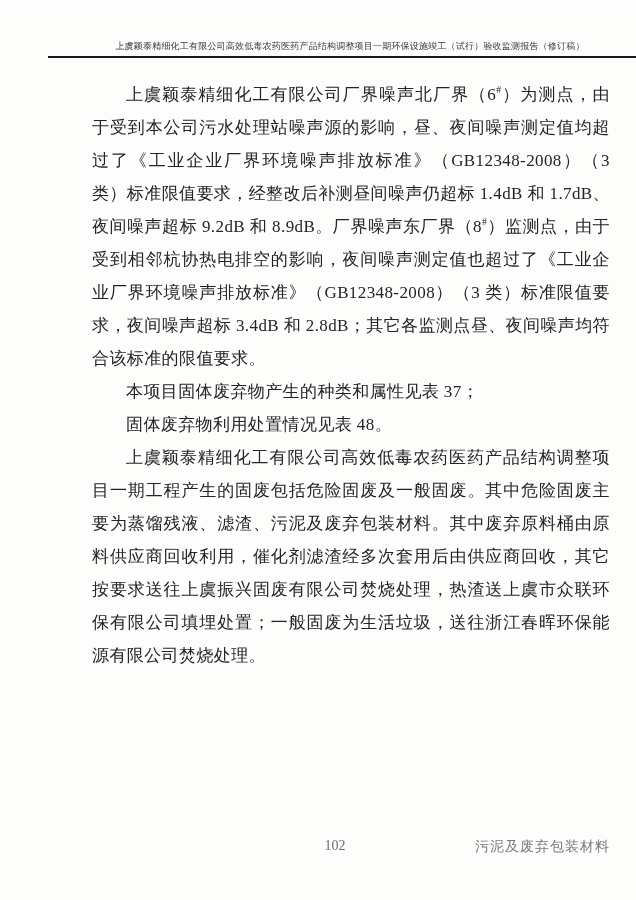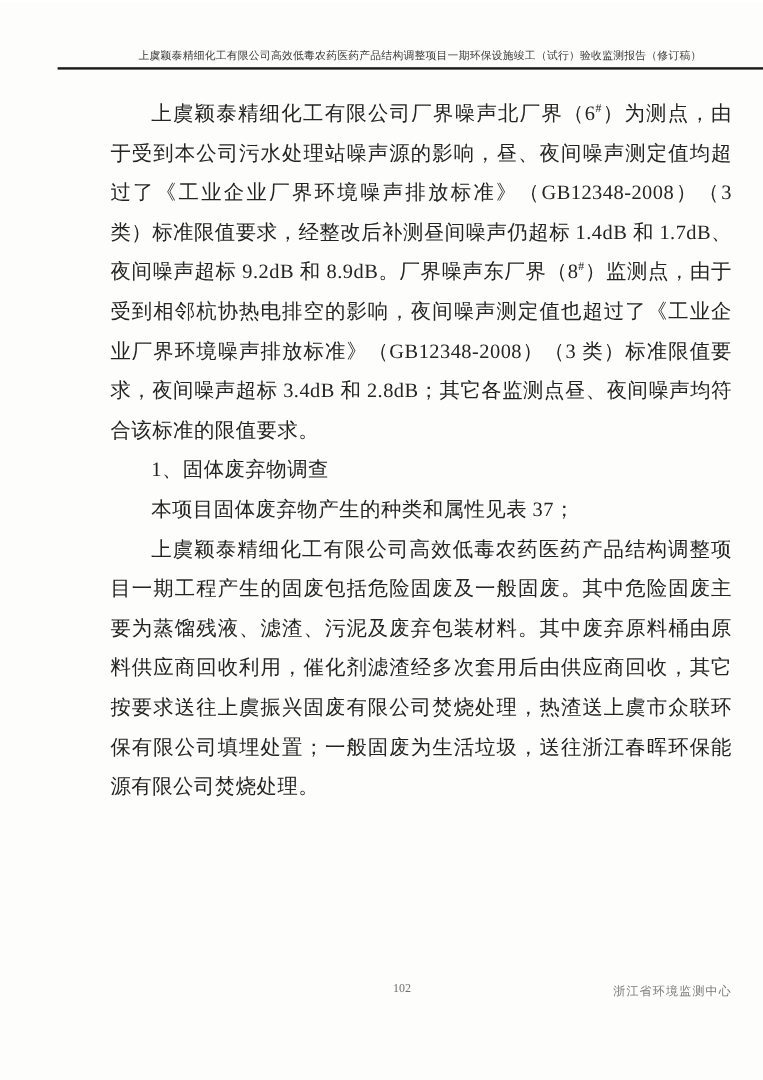--- a/index.html
+++ b/index.html
@@ -54,25 +54,25 @@
     margin: 0;
     text-indent: 2em;
   }
   sup.hash {
     font-size: 0.58em;
     vertical-align: super;
     line-height: 0;
   }
   .footer {
     position: absolute;
-    top: 817px;
+    top: 836px;
     left: 60px;
     right: 58px;
     height: 16px;
-    font-size: 10px;
+    font-size: 14px;
     color: #6f6f6f;
   }
   .page-num {
     position: absolute;
     left: 0;
     right: 0;
     text-align: center;
   }
   .footer-org {
     position: absolute;
@@ -90,29 +90,29 @@
 
     <div class="running-header">
       <span>上虞颖泰精细化工有限公司高效低毒农药医药产品结构调整项目一期环保设施竣工（试行）验收监测报告（修订稿）</span>
     </div>
 
     <div class="doc-body">
 
       <p class="para"><span>上虞颖泰精细化工有限公司厂界噪声北厂界（6</span><sup class="hash">#</sup><span>）为测点，由于受到本公司污水处理站噪声源的影响，昼、夜间噪声测定值均超过了《工业企业厂界环境噪声排放标准》（GB12348-2008）（3 类）标准限值要求，经整改后补测昼间噪声仍超标 1.4dB 和 1.7dB、夜间噪声超标 9.2dB 和 8.9dB。厂界噪声东厂界（8</span><sup class="hash">#</sup><span>）监测点，由于受到相邻杭协热电排空的影响，夜间噪声测定值也超过了《工业企业厂界环境噪声排放标准》（GB12348-2008）（3 类）标准限值要求，夜间噪声超标 3.4dB 和 2.8dB；其它各监测点昼、夜间噪声均符合该标准的限值要求。</span></p>
 
 
-      <p class="subheading">1、固体废弃物调查</p>
 
 
       <p class="para">本项目固体废弃物产生的种类和属性见表 37；</p>
 
 
+      <p class="para">固体废弃物利用处置情况见表 48。</p>
 
       <p class="para">上虞颖泰精细化工有限公司高效低毒农药医药产品结构调整项目一期工程产生的固废包括危险固废及一般固废。其中危险固废主要为蒸馏残液、滤渣、污泥及废弃包装材料。其中废弃原料桶由原料供应商回收利用，催化剂滤渣经多次套用后由供应商回收，其它按要求送往上虞振兴固废有限公司焚烧处理，热渣送上虞市众联环保有限公司填埋处置；一般固废为生活垃圾，送往浙江春晖环保能源有限公司焚烧处理。</p>
 
     </div>
   </div>
 
   <div class="footer">
     <span class="page-num">102</span>
-    <span class="footer-org">浙江省环境监测中心</span>
+    <span class="footer-org">污泥及废弃包装材料</span>
   </div>
 </div>
 
 </body></html>

